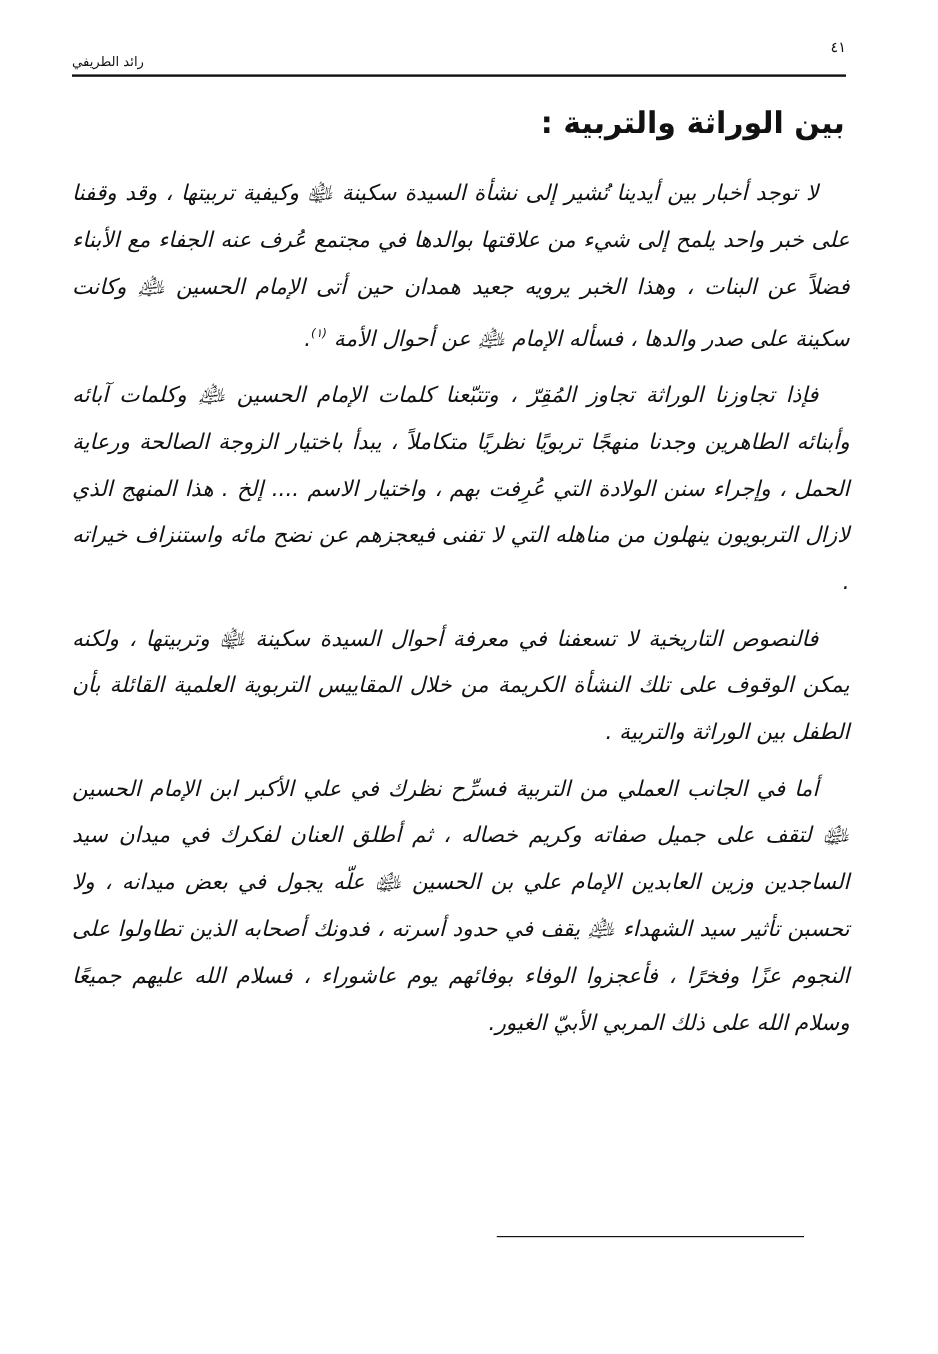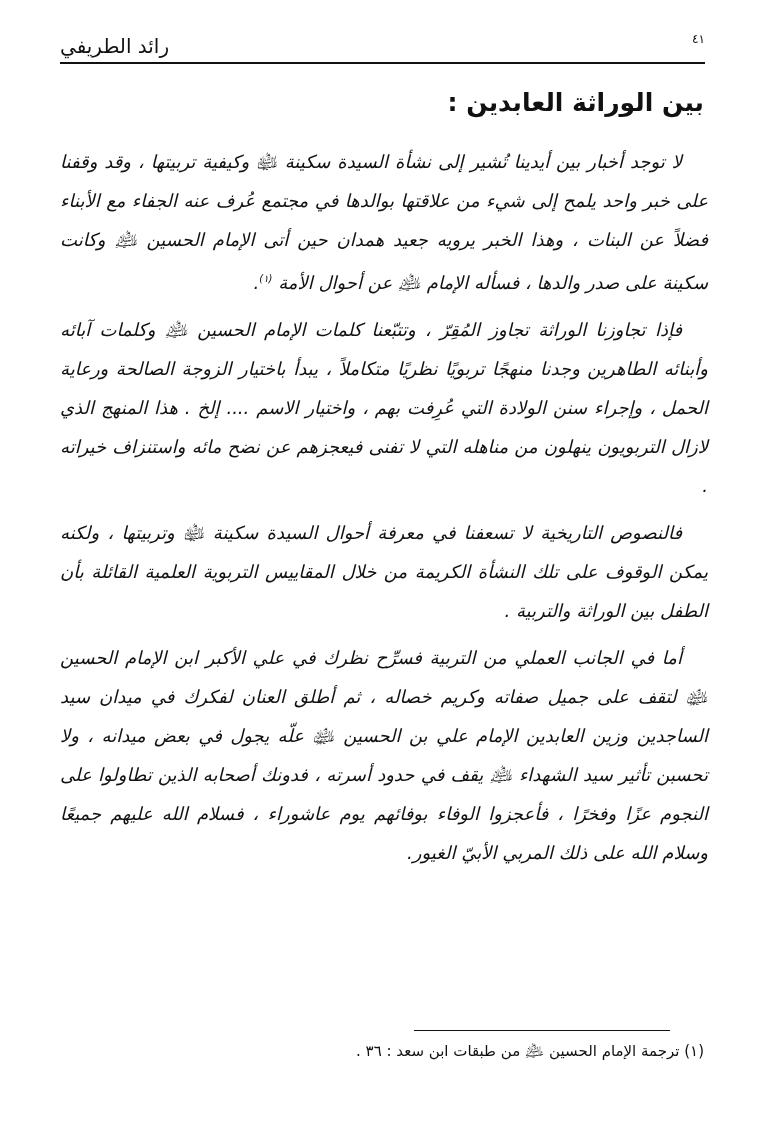--- a/index.html
+++ b/index.html
@@ -7,21 +7,21 @@
       width: 782px; height: 1128px; position: relative; overflow: hidden;
       font-family: "DejaVu Sans", sans-serif; color: #111;
     }
     .page { position: absolute; left: 0; top: 0; width: 782px; height: 1128px; }
     .running-head {
       position: absolute; left: 60px; top: 30px; width: 645px; height: 32px;
       border-bottom: 2px solid #111; direction: rtl;
       display: flex; justify-content: space-between; align-items: flex-end;
     }
     .page-number { font-size: 12px; padding-bottom: 16px; }
-    .author { font-size: 20px; padding-bottom: 4px; }
+    .author { font-size: 11px; padding-bottom: 4px; }
     .section-title {
       position: absolute; right: 78px; top: 88px; direction: rtl;
       font-size: 25px; font-weight: bold; font-family: "DejaVu Sans", sans-serif;
     }
     .body-text {
       position: absolute; left: 60px; top: 142px; width: 648px; direction: rtl;
       font-size: 18px; line-height: 39px; text-align: justify; font-style: italic;
     }
     .body-text p { margin: 0 0 8px 0; text-indent: 26px; }
     .footnote-rule {
@@ -34,24 +34,23 @@
   </style>
 </head>
 <body>
 
 <div class="page">
   <div class="running-head">
     <span class="page-number">٤١</span>
     <span class="author">رائد الطريفي</span>
   </div>
 
-  <div class="section-title">بين الوراثة العابدين :</div>
+  <div class="section-title">بين الوراثة والتربية :</div>
 
   <div class="body-text">
     <p><span>لا توجد أخبار بين أيدينا تُشير إلى نشأة السيدة سكينة ﵍ وكيفية تربيتها ، وقد وقفنا على خبر واحد يلمح إلى شيء من علاقتها بوالدها في مجتمع عُرف عنه الجفاء مع الأبناء فضلاً عن البنات ، وهذا الخبر يرويه جعيد همدان حين أتى الإمام الحسين ﵇ وكانت سكينة على صدر والدها ، فسأله الإمام ﵇ عن أحوال الأمة</span> <sup>(١)</sup><span>.</span></p>
     <p>فإذا تجاوزنا الوراثة تجاوز المُقِرّ ، وتتبّعنا كلمات الإمام الحسين ﵇ وكلمات آبائه وأبنائه الطاهرين وجدنا منهجًا تربويًا نظريًا متكاملاً ، يبدأ باختيار الزوجة الصالحة ورعاية الحمل ، وإجراء سنن الولادة التي عُرِفت بهم ، واختيار الاسم .... إلخ . هذا المنهج الذي لازال التربويون ينهلون من مناهله التي لا تفنى فيعجزهم عن نضح مائه واستنزاف خيراته .</p>
     <p>فالنصوص التاريخية لا تسعفنا في معرفة أحوال السيدة سكينة ﵍ وتربيتها ، ولكنه يمكن الوقوف على تلك النشأة الكريمة من خلال المقاييس التربوية العلمية القائلة بأن الطفل بين الوراثة والتربية .</p>
     <p>أما في الجانب العملي من التربية فسرِّح نظرك في علي الأكبر ابن الإمام الحسين ﵉ لتقف على جميل صفاته وكريم خصاله ، ثم أطلق العنان لفكرك في ميدان سيد الساجدين وزين العابدين الإمام علي بن الحسين ﵉ علّه يجول في بعض ميدانه ، ولا تحسبن تأثير سيد الشهداء ﵇ يقف في حدود أسرته ، فدونك أصحابه الذين تطاولوا على النجوم عزًا وفخرًا ، فأعجزوا الوفاء بوفائهم يوم عاشوراء ، فسلام الله عليهم جميعًا وسلام الله على ذلك المربي الأبيّ الغيور.</p>
   </div>
 
   <div class="footnote-rule"></div>
-  <div class="footnote">(١) ترجمة الإمام الحسين ﵇ من طبقات ابن سعد : ٣٦ .</div>
 </div>
 
 </body></html>

